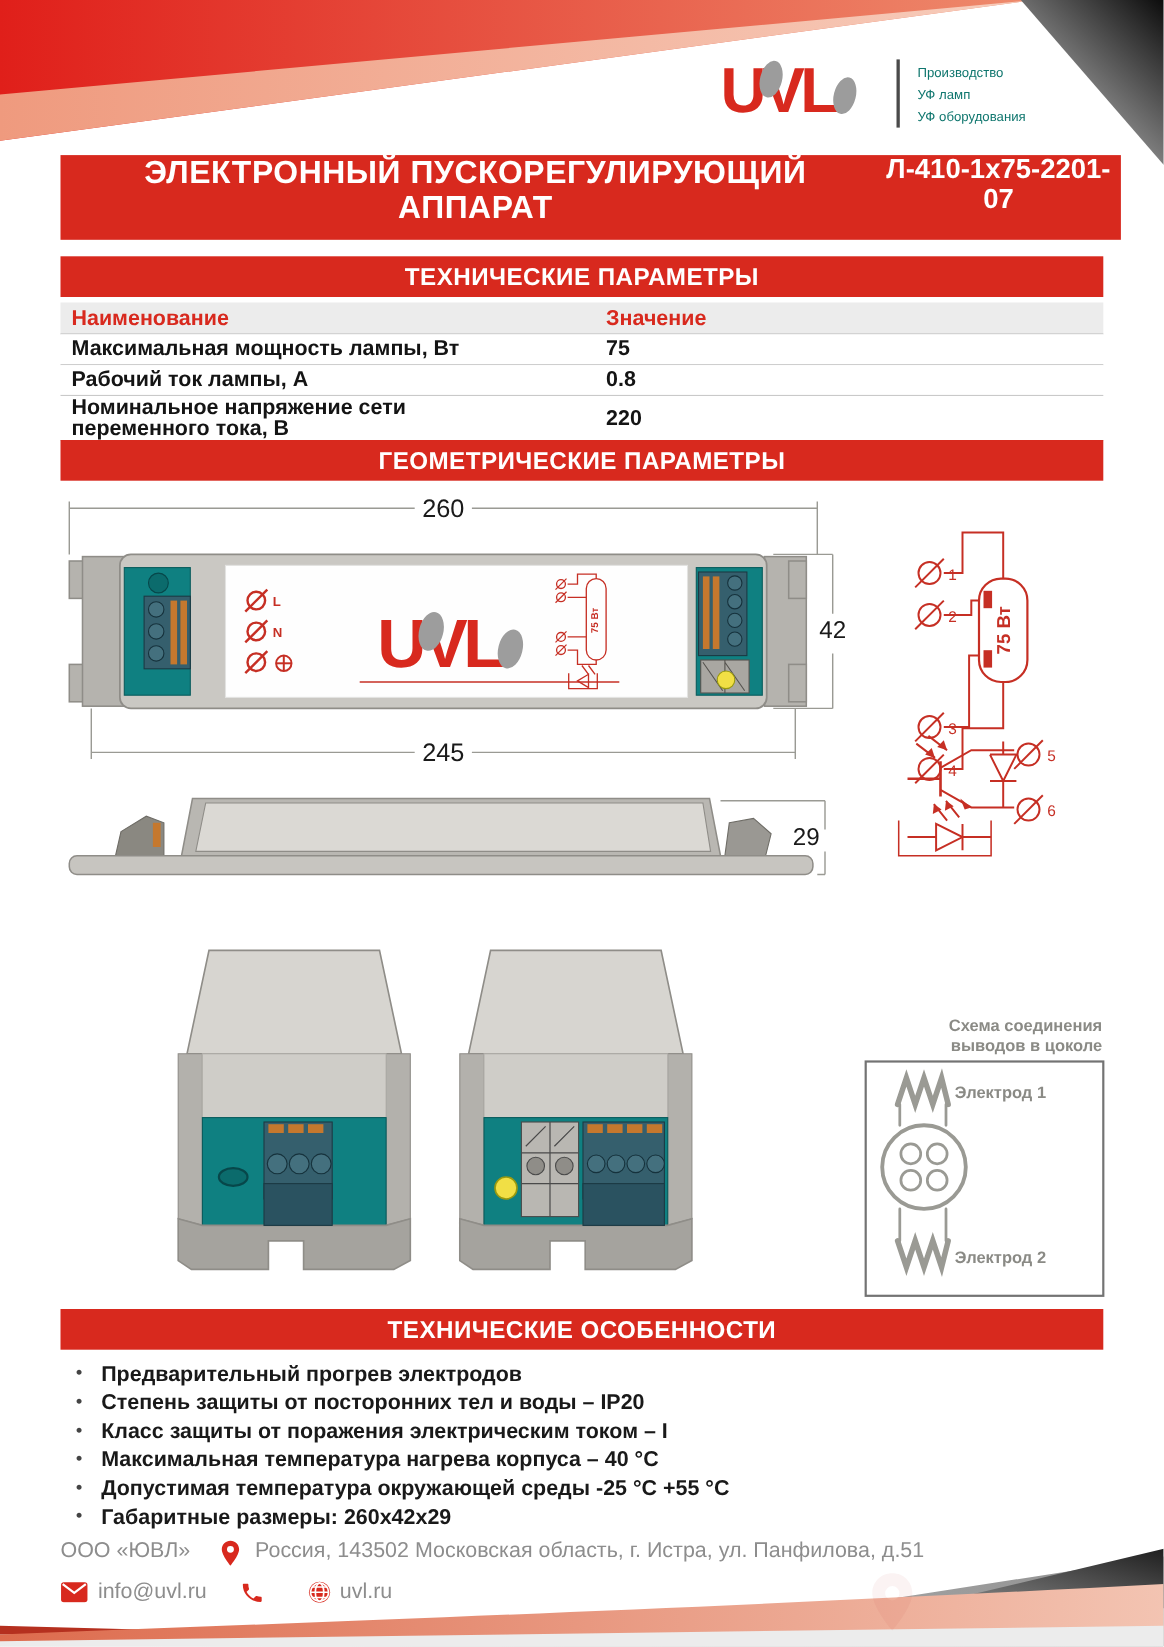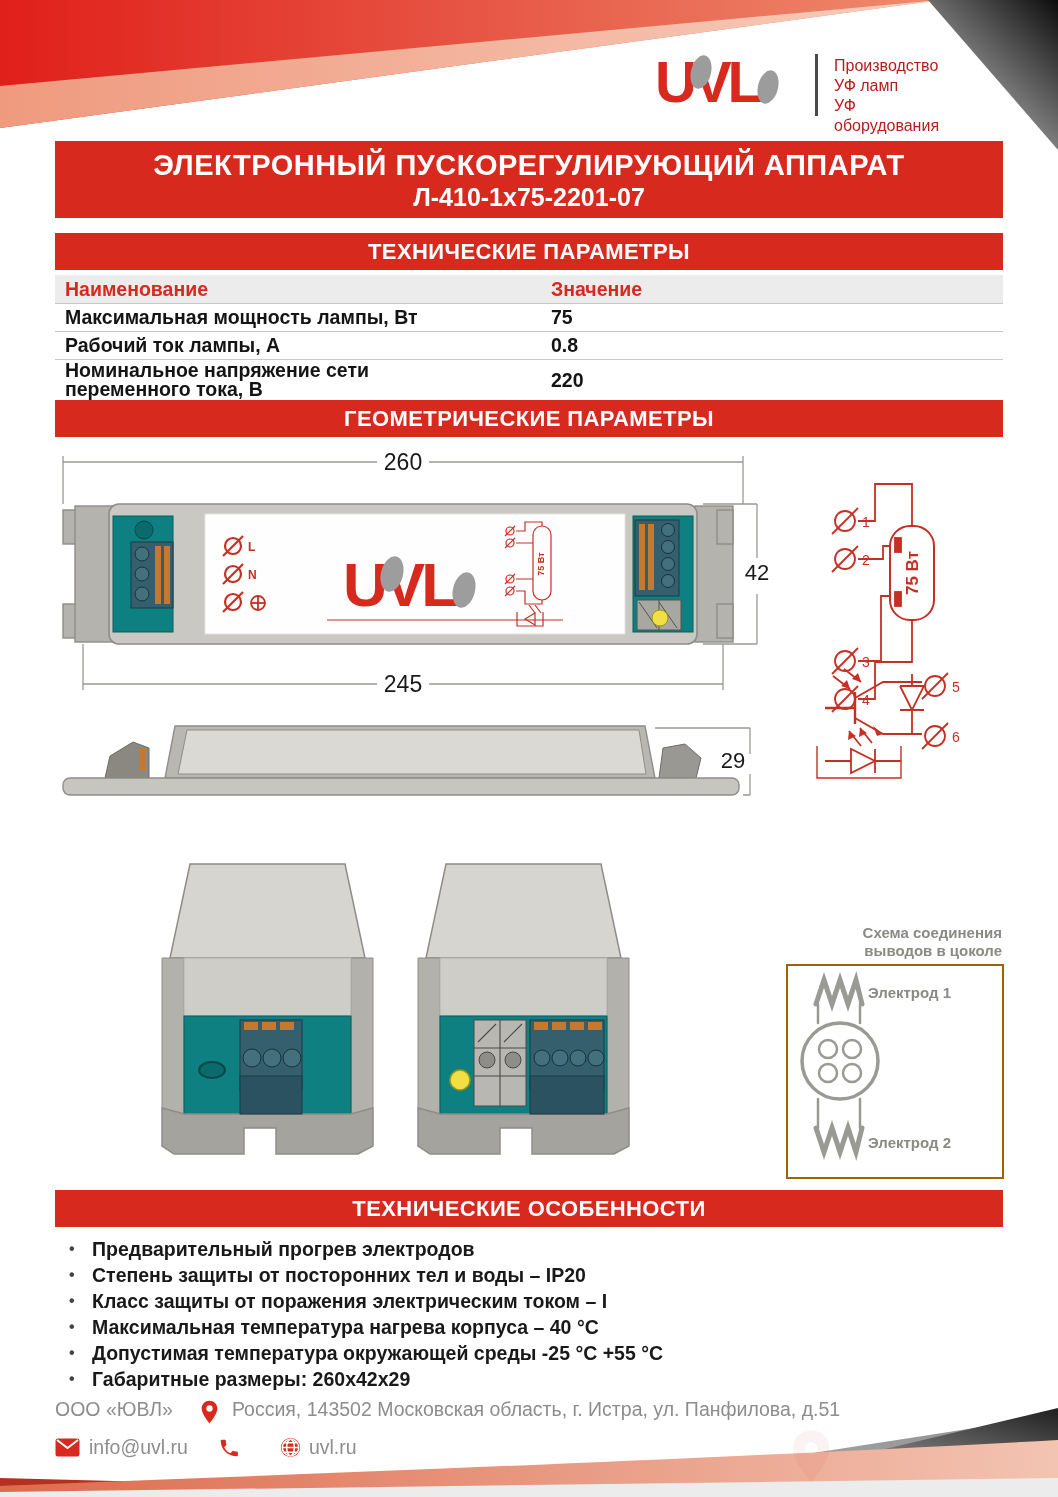--- a/index.html
+++ b/index.html
@@ -9,21 +9,21 @@
     font-family:"Liberation Sans", sans-serif;color:#161616;
   }
   svg{display:block}
   .abs{position:absolute}
 
   
   .banner{
     position:absolute;left:55px;width:948px;background:#d8291e;color:#ffffff;
     text-align:center;font-weight:bold;
   }
-  .title-banner{top:141px;height:77px;display:flex;flex-direction:column;justify-content:center;gap:3px;}
+  .title-banner{top:141px;height:77px;display:flex;flex-direction:row;justify-content:center;gap:3px;padding-left:16px;}
   .title-line1{font-size:29px;letter-spacing:.5px;line-height:32px;}
   .title-line2{font-size:25px;line-height:27px;}
   .section-banner{height:37px;line-height:37px;font-size:22px;letter-spacing:.4px;}
 
   
   .params-table{position:absolute;left:55px;top:273px;width:948px;font-size:19.5px;}
   .t-row{display:flex;align-items:center;border-bottom:1.5px solid #c9c9c9;background:#fff;}
   .t-head{background:#ececec;color:#d8291e;font-weight:bold;height:28px;border-bottom:1.5px solid #c9c9c9;margin-top:2px;}
   .t-r1,.t-r2{height:27px;font-weight:bold;color:#141414;}
   .t-r3{height:40px;font-weight:bold;color:#141414;}
@@ -32,26 +32,26 @@
   .t-head .col-name,.t-head .col-value{line-height:28px;}
 
   
   .features-list{position:absolute;left:55px;top:1236px;width:948px;}
   .feature-item{position:relative;padding-left:37px;font-size:19.5px;font-weight:bold;color:#191919;line-height:26px;}
   .feature-item::before{content:"•";position:absolute;left:14px;top:0;color:#444;font-size:16px;}
 
   
   .logo-block{position:absolute;left:655px;top:50px;width:310px;height:72px;}
   .logo-divider{position:absolute;left:160px;top:4px;width:2.5px;height:62px;background:#4a4a4a;}
-  .tagline{position:absolute;left:179px;top:6px;font-size:16px;line-height:20px;color:#b91c1c;}
+  .tagline{position:absolute;left:179px;top:6px;font-size:12px;line-height:20px;color:#0f766e;}
 
   
   .schema-block{position:absolute;left:786px;top:924px;width:218px;}
   .schema-title{font-size:15px;font-weight:bold;color:#8a8a85;text-align:right;line-height:18px;padding-right:2px;}
-  .schema-box{margin-top:4px;border:2px solid #a16207;background:#ffffff;height:211px;}
+  .schema-box{margin-top:4px;border:2px solid #737373;background:#ffffff;height:211px;}
 
   
   .footer-line{position:absolute;left:55px;display:flex;color:#8d8d8d;font-size:19.5px;z-index:3;}
   .footer-line .ico{flex:0 0 auto;display:flex;align-items:center;}
   .fl1{top:1398px;}
   .fl2{top:1436px;}
 </style>
 </head>
 <body>
 

